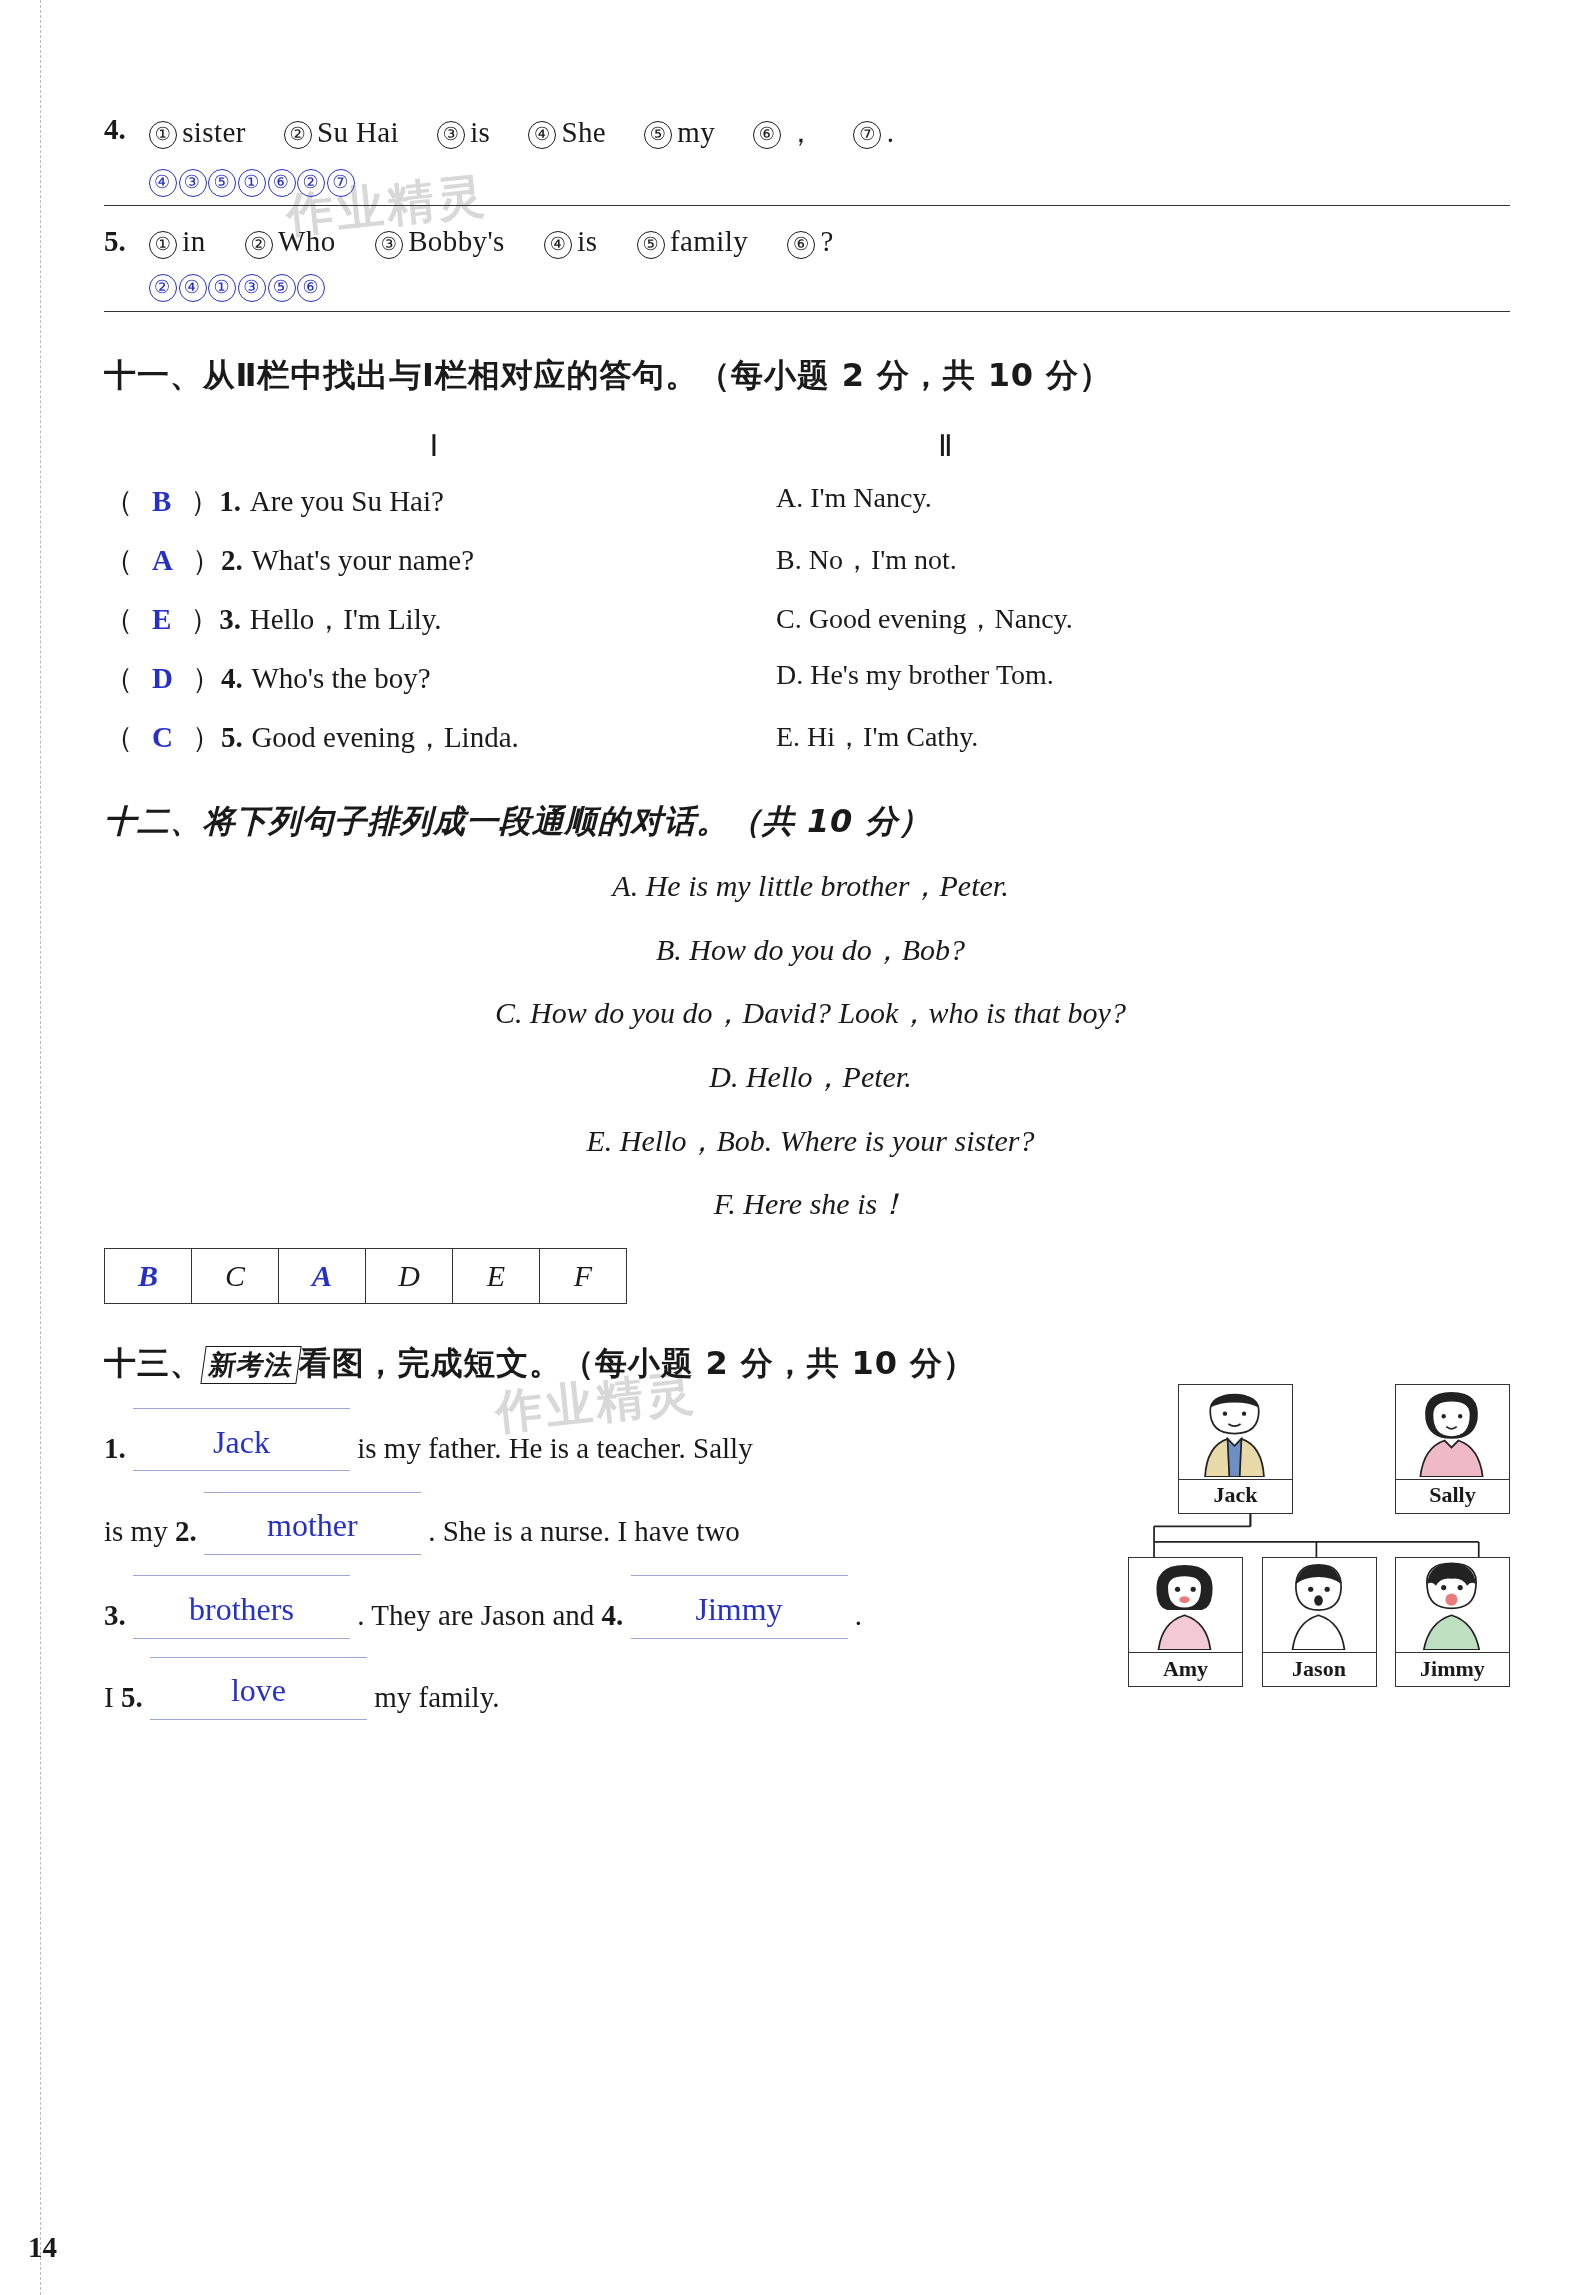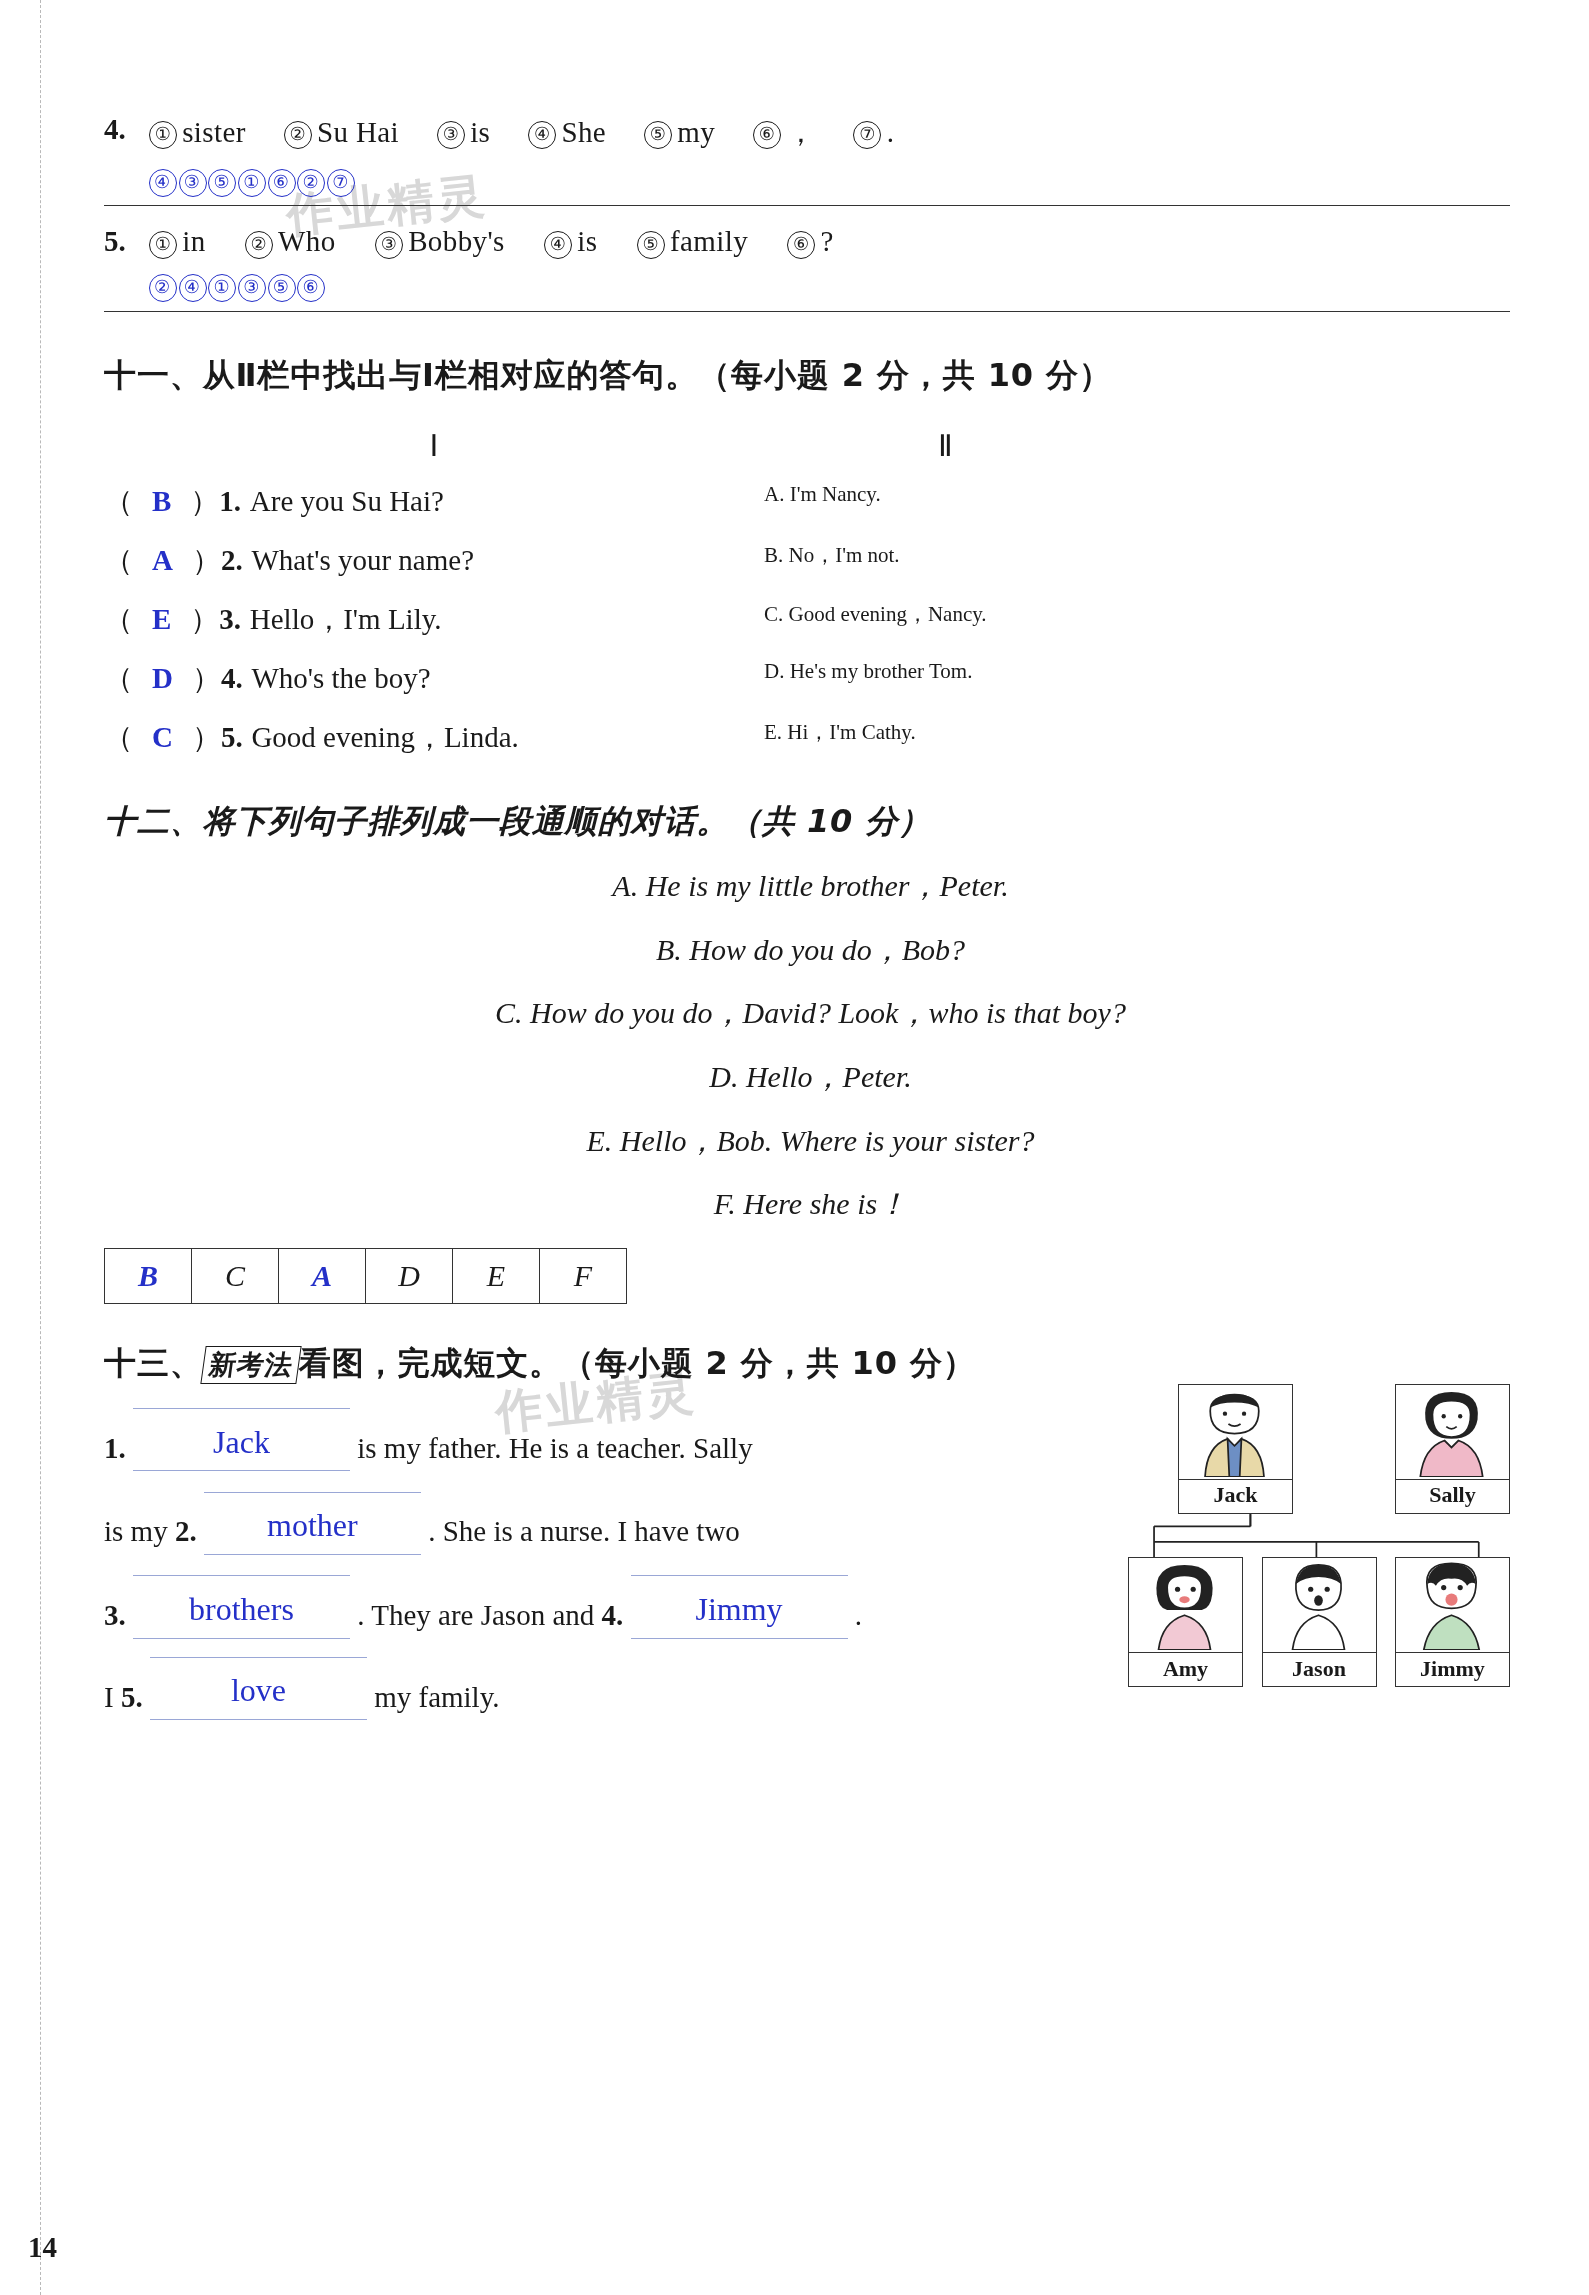--- a/index.html
+++ b/index.html
@@ -57,21 +57,21 @@
     font-family:"DejaVu Sans", sans-serif;
   }
 
   
   .col-head { font-size:30px; }
   .match-row { display:flex; font-size:29px; margin-top:19px; }
   .match-left { width:660px; display:flex; align-items:baseline;}
   .paren { font-size:29px; }
   .ansletter { color:#2430c8; font-weight:bold; font-size:29px; padding:0 19px; }
   .mnum { font-weight:bold; font-size:29px; margin-right:8.7px;}
-  .match-right { font-size:21px; }
+  .match-right { font-size:28px;margin-left:12px; }
 
   
   .dlg { font-size:30px; margin-top:22.6px;text-align:center; }
 
   
   .boxes { display:flex; margin-top:22.6px; border:1.7px solid #333; width:521px;}
   .boxes .cell {
     width:87px; height:54px; line-height:54px; text-align:center;
     font-size:30px; border-right:1.7px solid #333;
   }

